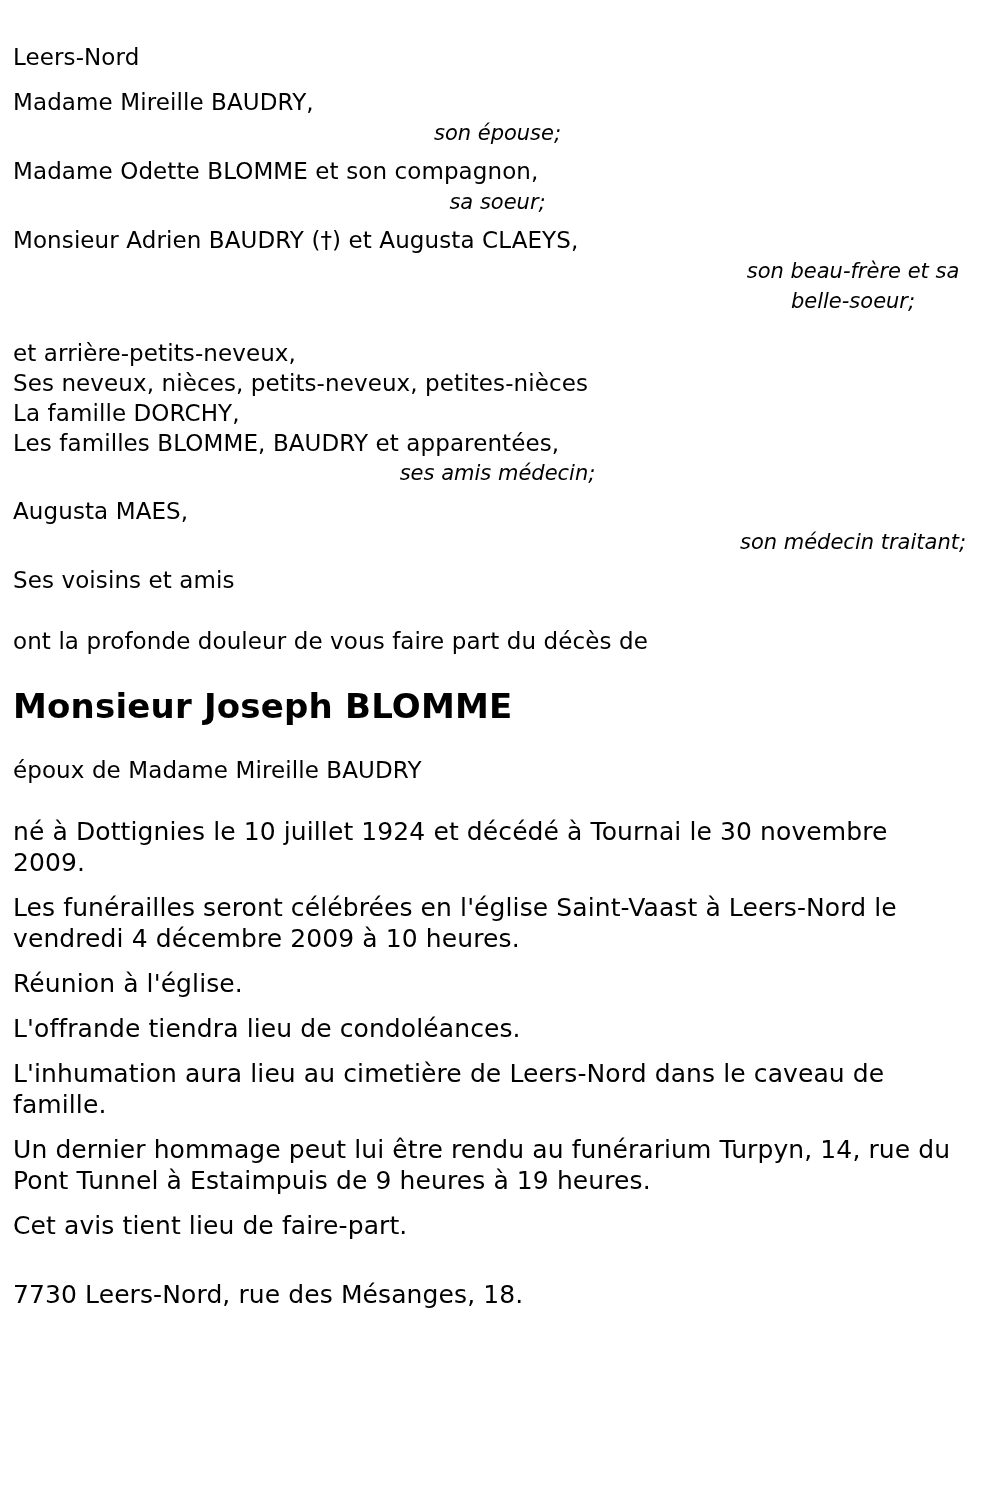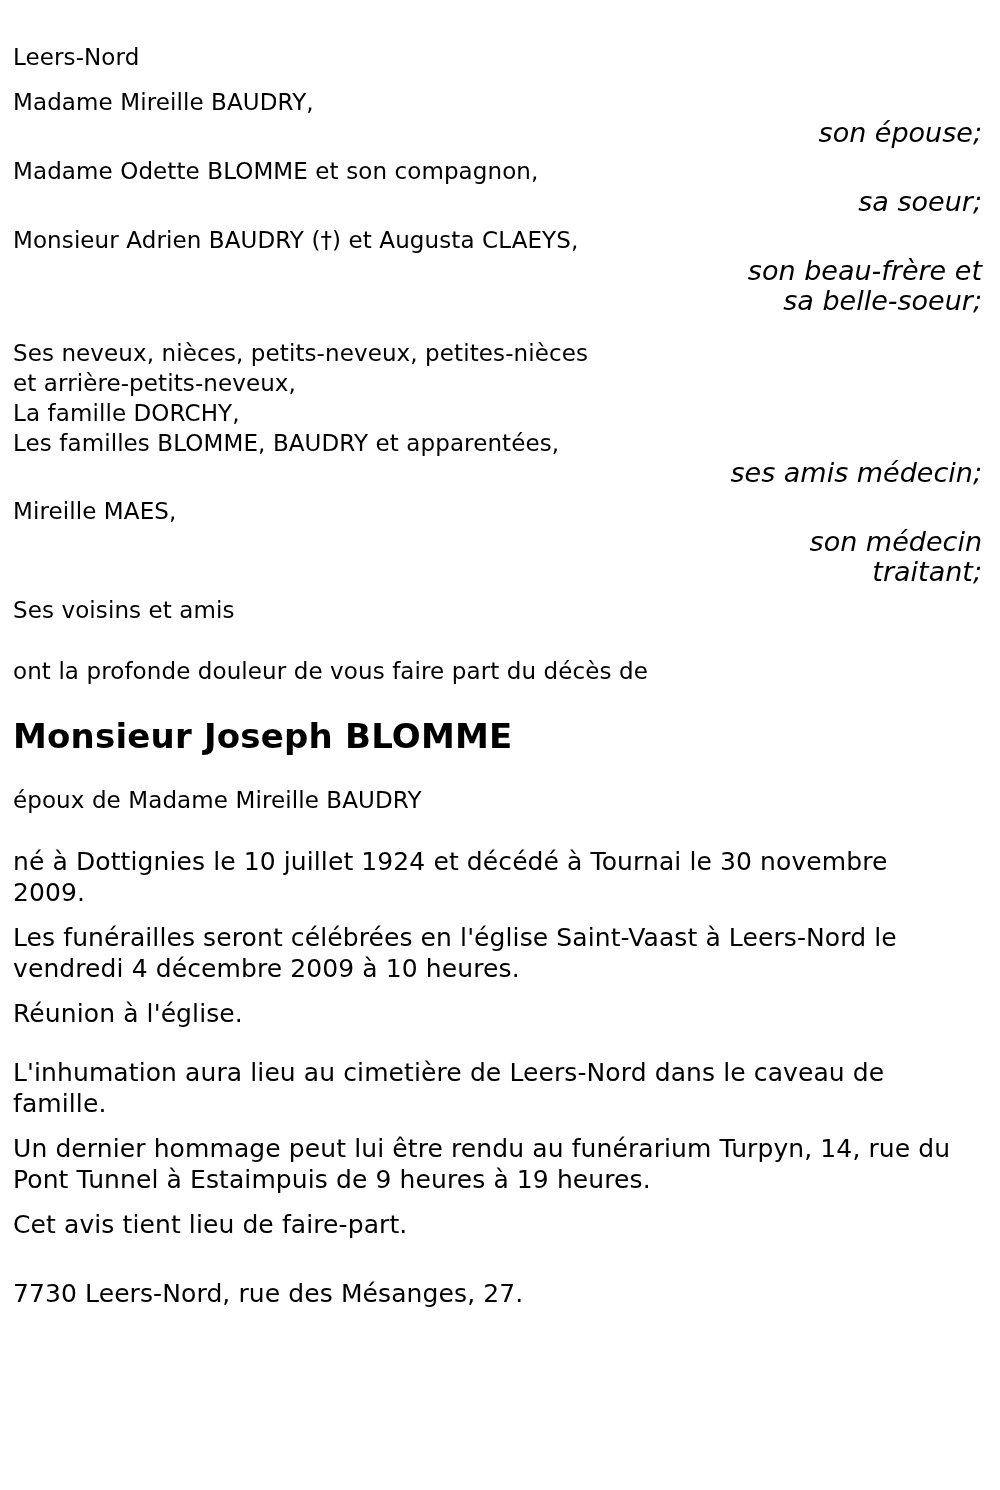--- a/index.html
+++ b/index.html
@@ -30,23 +30,23 @@
     display: block;
     font-size: 23px;
     line-height: 31px;
     letter-spacing: 0.1px;
     white-space: nowrap;
   }
 
   
   .qual {
     display: block;
-    text-align: right;
+    text-align: center;
     font-style: italic;
-    font-size: 27px;
+    font-size: 21px;
     line-height: 30px;
     padding-right: 8px;
     max-width: 978px;
   }
   .qual.narrow {
     margin-left: auto;
     max-width: 258px;
   }
 
   .gap-xs { height: 8px; }
@@ -101,31 +101,31 @@
   <div class="gap-xs"></div>
 
   <div class="block">
     <div class="row">Monsieur Adrien BAUDRY (†) et Augusta CLAEYS,</div>
     <div class="qual narrow">son beau-frère et sa belle-soeur;</div>
   </div>
 
   <div class="gap-md"></div>
 
   <div class="block tight">
+    <div class="row">et arrière-petits-neveux,</div>
     <div class="row">Ses neveux, nièces, petits-neveux, petites-nièces</div>
-    <div class="row">et arrière-petits-neveux,</div>
     <div class="row">La famille DORCHY,</div>
     <div class="row">Les familles BLOMME, BAUDRY et apparentées,</div>
     <div class="qual">ses amis médecin;</div>
   </div>
 
   <div class="gap-xs"></div>
 
   <div class="block">
-    <div class="row">Mireille MAES,</div>
+    <div class="row">Augusta MAES,</div>
     <div class="qual narrow">son médecin traitant;</div>
   </div>
 
   <div class="gap-xs"></div>
 
   <div class="row">Ses voisins et amis</div>
 
   <div class="gap-lg"></div>
 
   <div class="row">ont la profonde douleur de vous faire part du décès de</div>
@@ -145,30 +145,31 @@
   <div class="gap-sm"></div>
 
   <div class="para">Les funérailles seront célébrées en l'église Saint-Vaast à Leers-Nord le vendredi 4 décembre 2009 à 10 heures.</div>
 
   <div class="gap-sm"></div>
 
   <div class="para">Réunion à l'église.</div>
 
   <div class="gap-sm"></div>
 
+  <div class="para">L'offrande tiendra lieu de condoléances.</div>
 
   <div class="gap-sm"></div>
 
   <div class="para">L'inhumation aura lieu au cimetière de Leers-Nord dans le caveau de famille.</div>
 
   <div class="gap-sm"></div>
 
   <div class="para">Un dernier hommage peut lui être rendu au funérarium Turpyn, 14, rue du Pont Tunnel à Estaimpuis de 9 heures à 19 heures.</div>
 
   <div class="gap-sm"></div>
 
   <div class="para">Cet avis tient lieu de faire-part.</div>
 
   <div class="gap-xl"></div>
 
-  <div class="para">7730 Leers-Nord, rue des Mésanges, 27.</div>
+  <div class="para">7730 Leers-Nord, rue des Mésanges, 18.</div>
 
 </div>
 
 </body></html>

